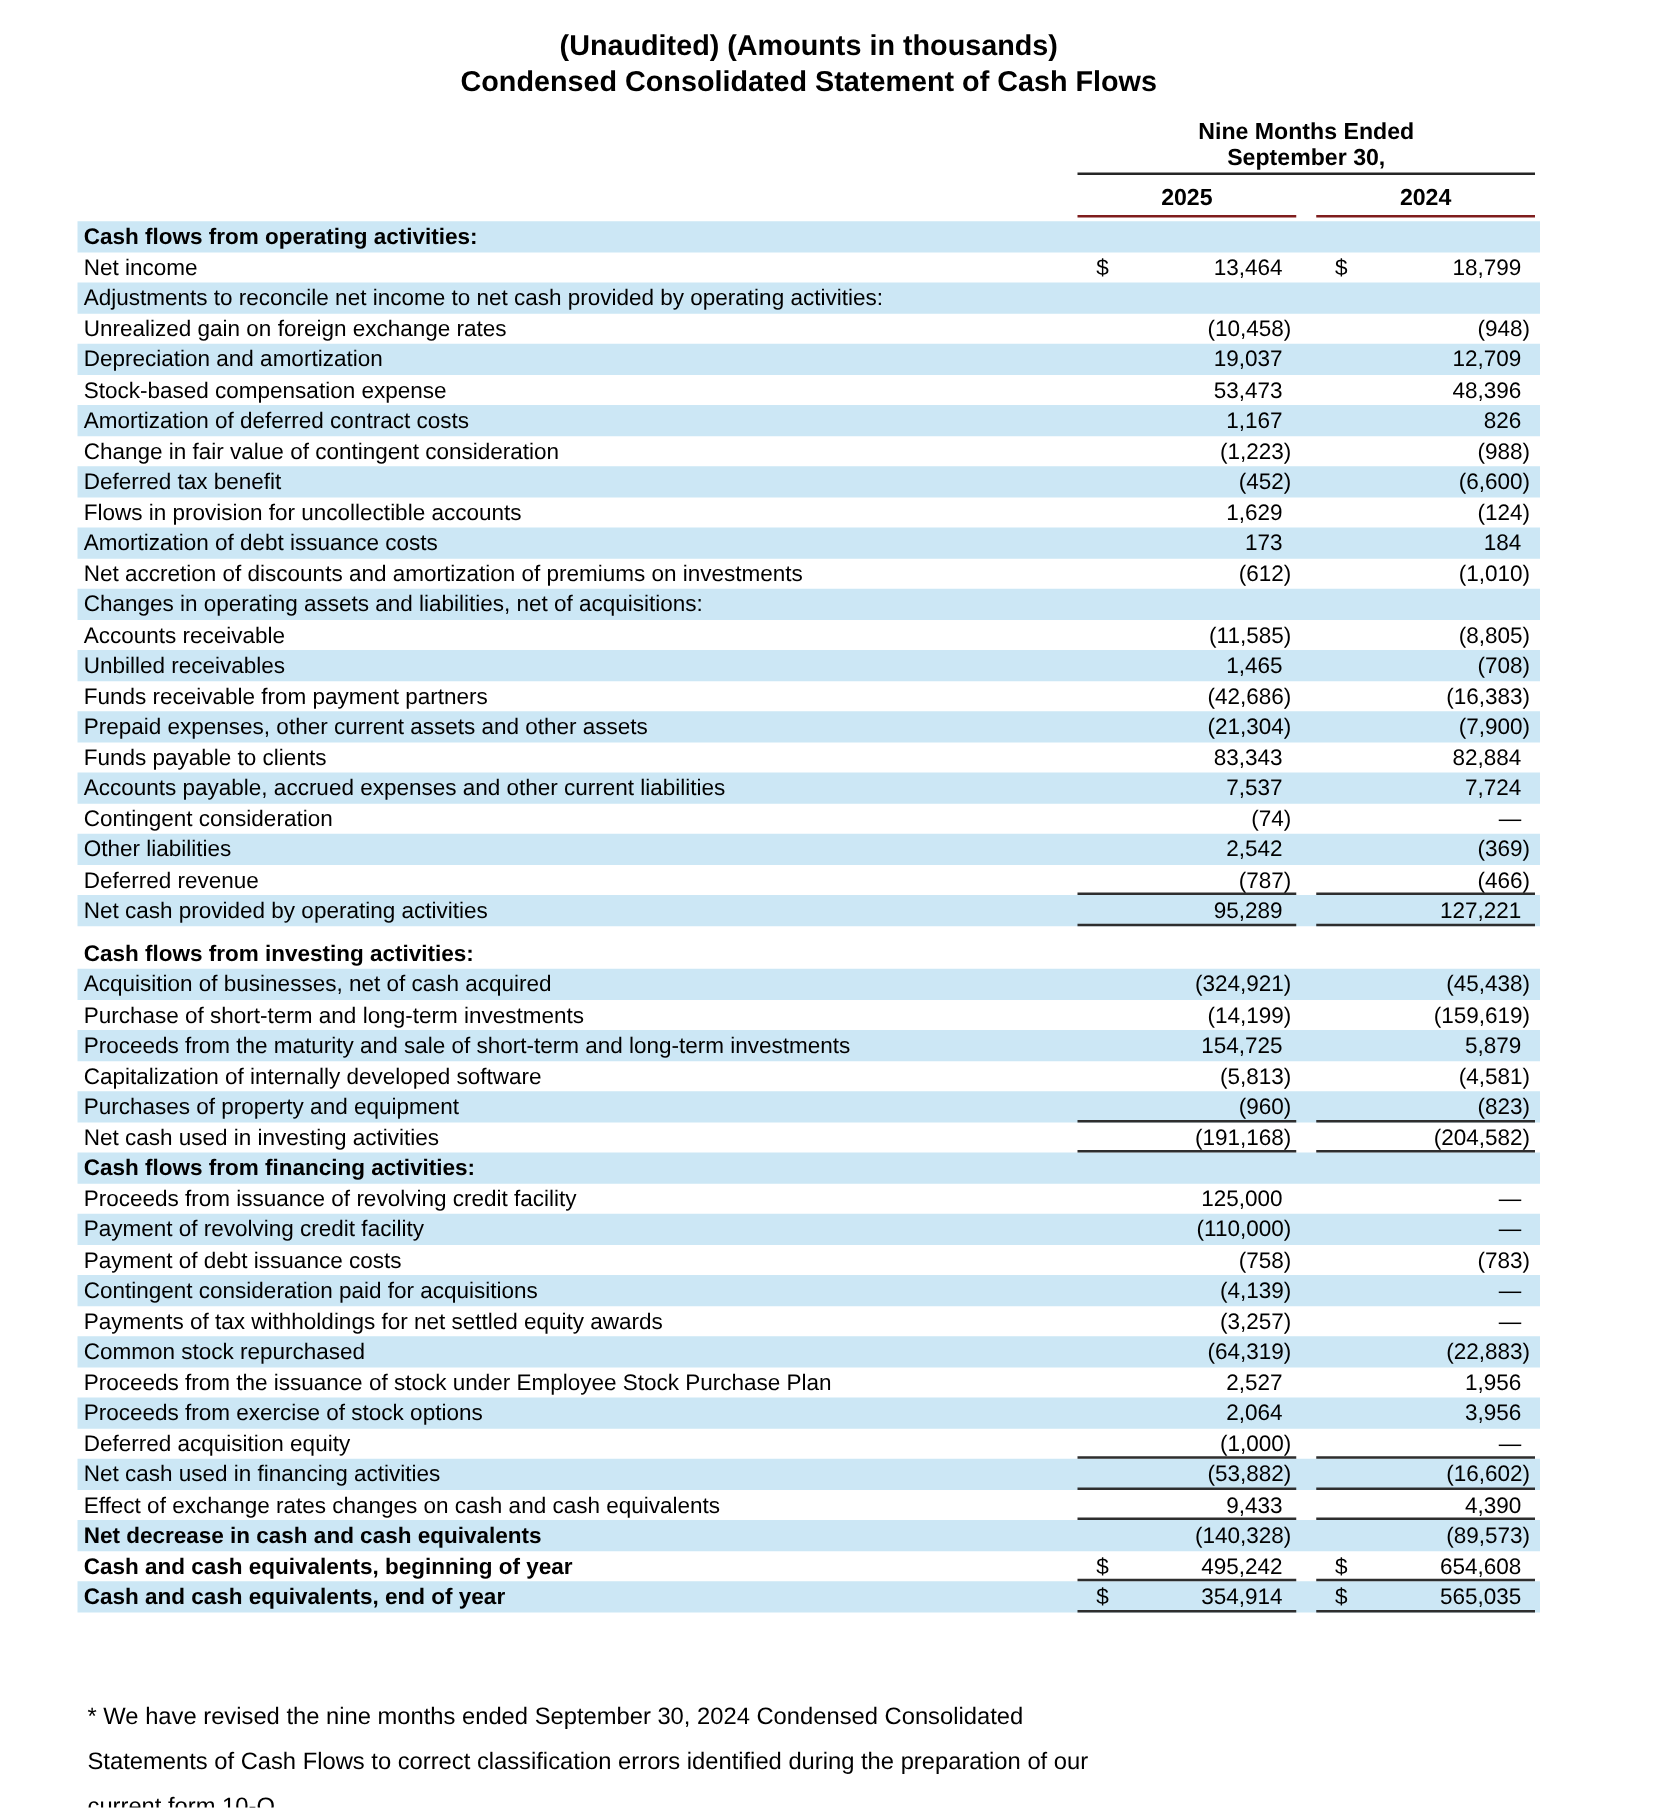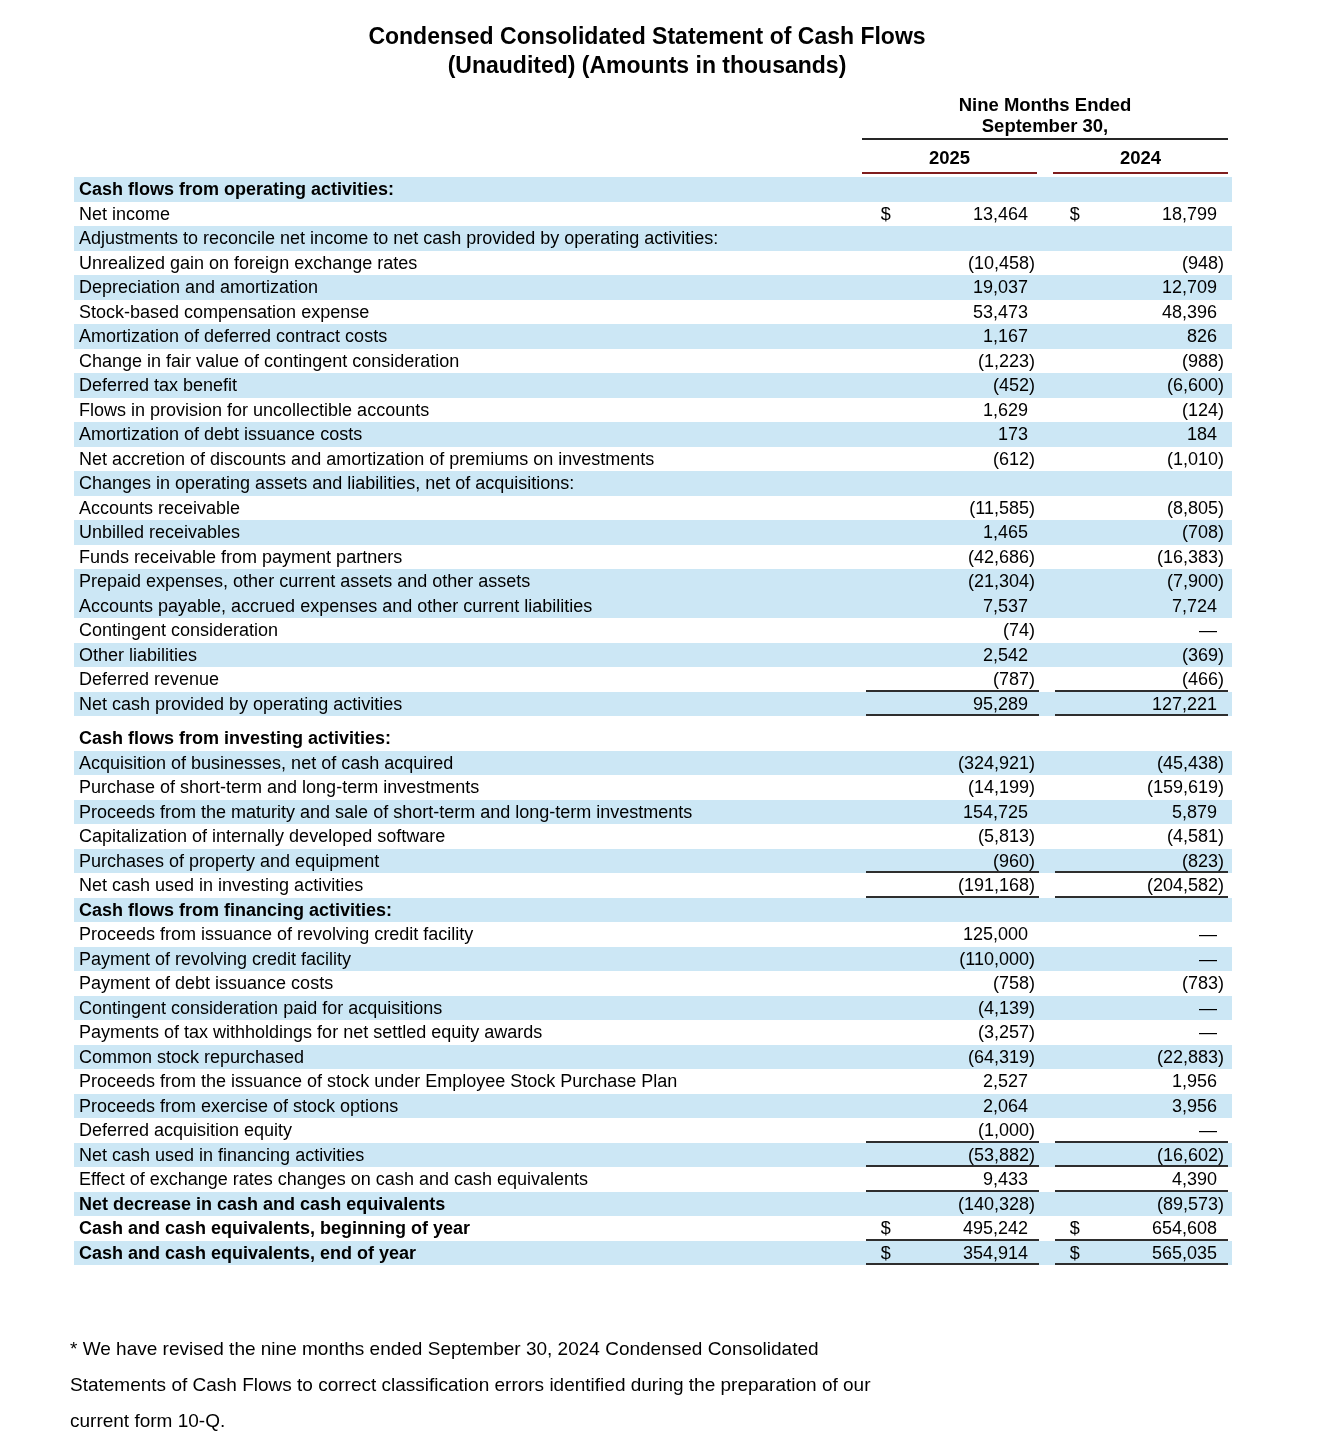--- a/index.html
+++ b/index.html
@@ -18,21 +18,21 @@
   .thead { margin-left:800px; width:366px; margin-top:14px; }
   .period-header { text-align:center; font-weight:bold; font-size:18.5px;
     line-height:21px; padding-bottom:2px; border-bottom:2px solid #262626; }
   .year-row { display:flex; }
   .year-cell { width:175px; height:34px; padding-top:7px; text-align:center;
     font-weight:bold; font-size:18.5px; border-bottom:2px solid #7f1d1d; }
   .year-spacer { width:16px; }
 
   
   .rows { margin-top:3px; width:1170px; }
-  .row { display:flex; height:24.5px; line-height:24.5px; font-size:18px;margin-left:12px; }
+  .row { display:flex; height:24.5px; line-height:24.5px; font-size:18px; }
   .row.blue { background:var(--hl, #cce7f5); }
   .row.gapped { margin-top:10px; }
   .row.bold .lbl { font-weight:bold; }
   .lbl { width:800px; padding-left:5px; white-space:nowrap; overflow:hidden; }
   .col { width:175px; height:100%; display:flex; justify-content:space-between; }
   .col.rule { border-bottom:2px solid #2e2e2e; }
   .cur { padding-left:15px; }
   .val { padding-right:11px; white-space:nowrap; }
   .val.neg { padding-right:4px; }
   .spacer { width:16px; }
@@ -41,22 +41,22 @@
   
   .footnote { margin-top:66px; margin-left:62px; width:1200px;
     font-size:19px; line-height:36px; white-space:pre-line; padding-left:8px; }
 </style>
 </head>
 <body>
 
 <div class="content">
 
   <div class="doc-title">
+    <div>(Unaudited) (Amounts in thousands)</div>
     <div>Condensed Consolidated Statement of Cash Flows</div>
-    <div>(Unaudited) (Amounts in thousands)</div>
   </div>
 
   <div class="thead">
     <div class="period-header">
       <div>Nine Months Ended</div>
       <div>September 30,</div>
     </div>
     <div class="year-row">
       <div class="year-cell">2025</div>
       <div class="year-spacer"></div>
@@ -279,20 +279,33 @@
           <span class="cur"></span>
           <span class="val neg">(21,304)</span>
         </span>
         <span class="spacer"></span>
         <span class="col">
           <span class="cur"></span>
           <span class="val neg">(7,900)</span>
         </span>
         <span class="endpad"></span>
       </div>
+      <div class="row">
+        <span class="lbl">Funds payable to clients</span>
+        <span class="col">
+          <span class="cur"></span>
+          <span class="val">83,343</span>
+        </span>
+        <span class="spacer"></span>
+        <span class="col">
+          <span class="cur"></span>
+          <span class="val">82,884</span>
+        </span>
+        <span class="endpad"></span>
+      </div>
       <div class="row blue">
         <span class="lbl">Accounts payable, accrued expenses and other current liabilities</span>
         <span class="col">
           <span class="cur"></span>
           <span class="val">7,537</span>
         </span>
         <span class="spacer"></span>
         <span class="col">
           <span class="cur"></span>
           <span class="val">7,724</span>

